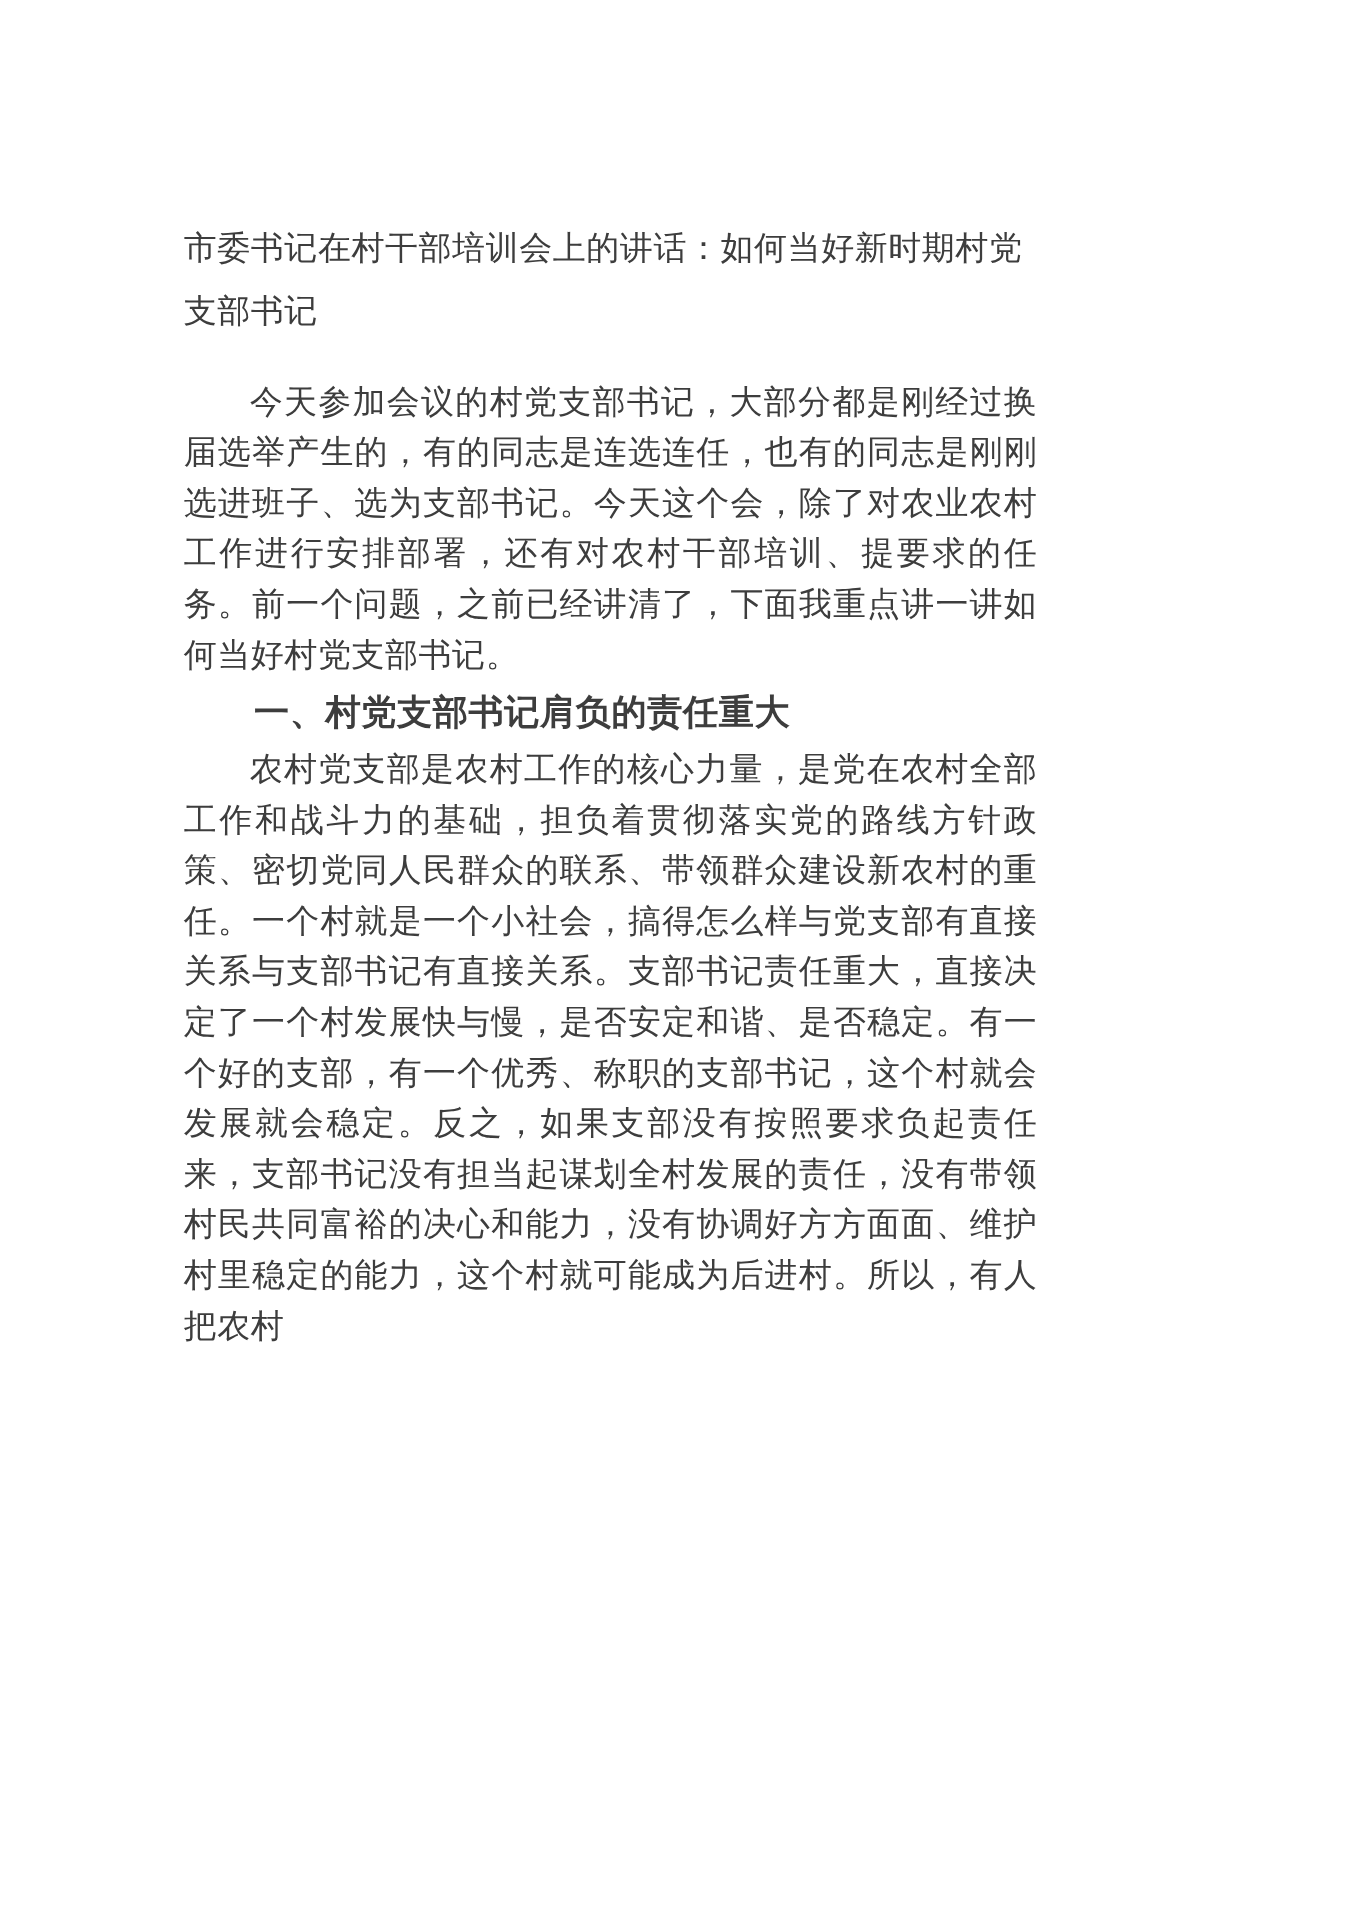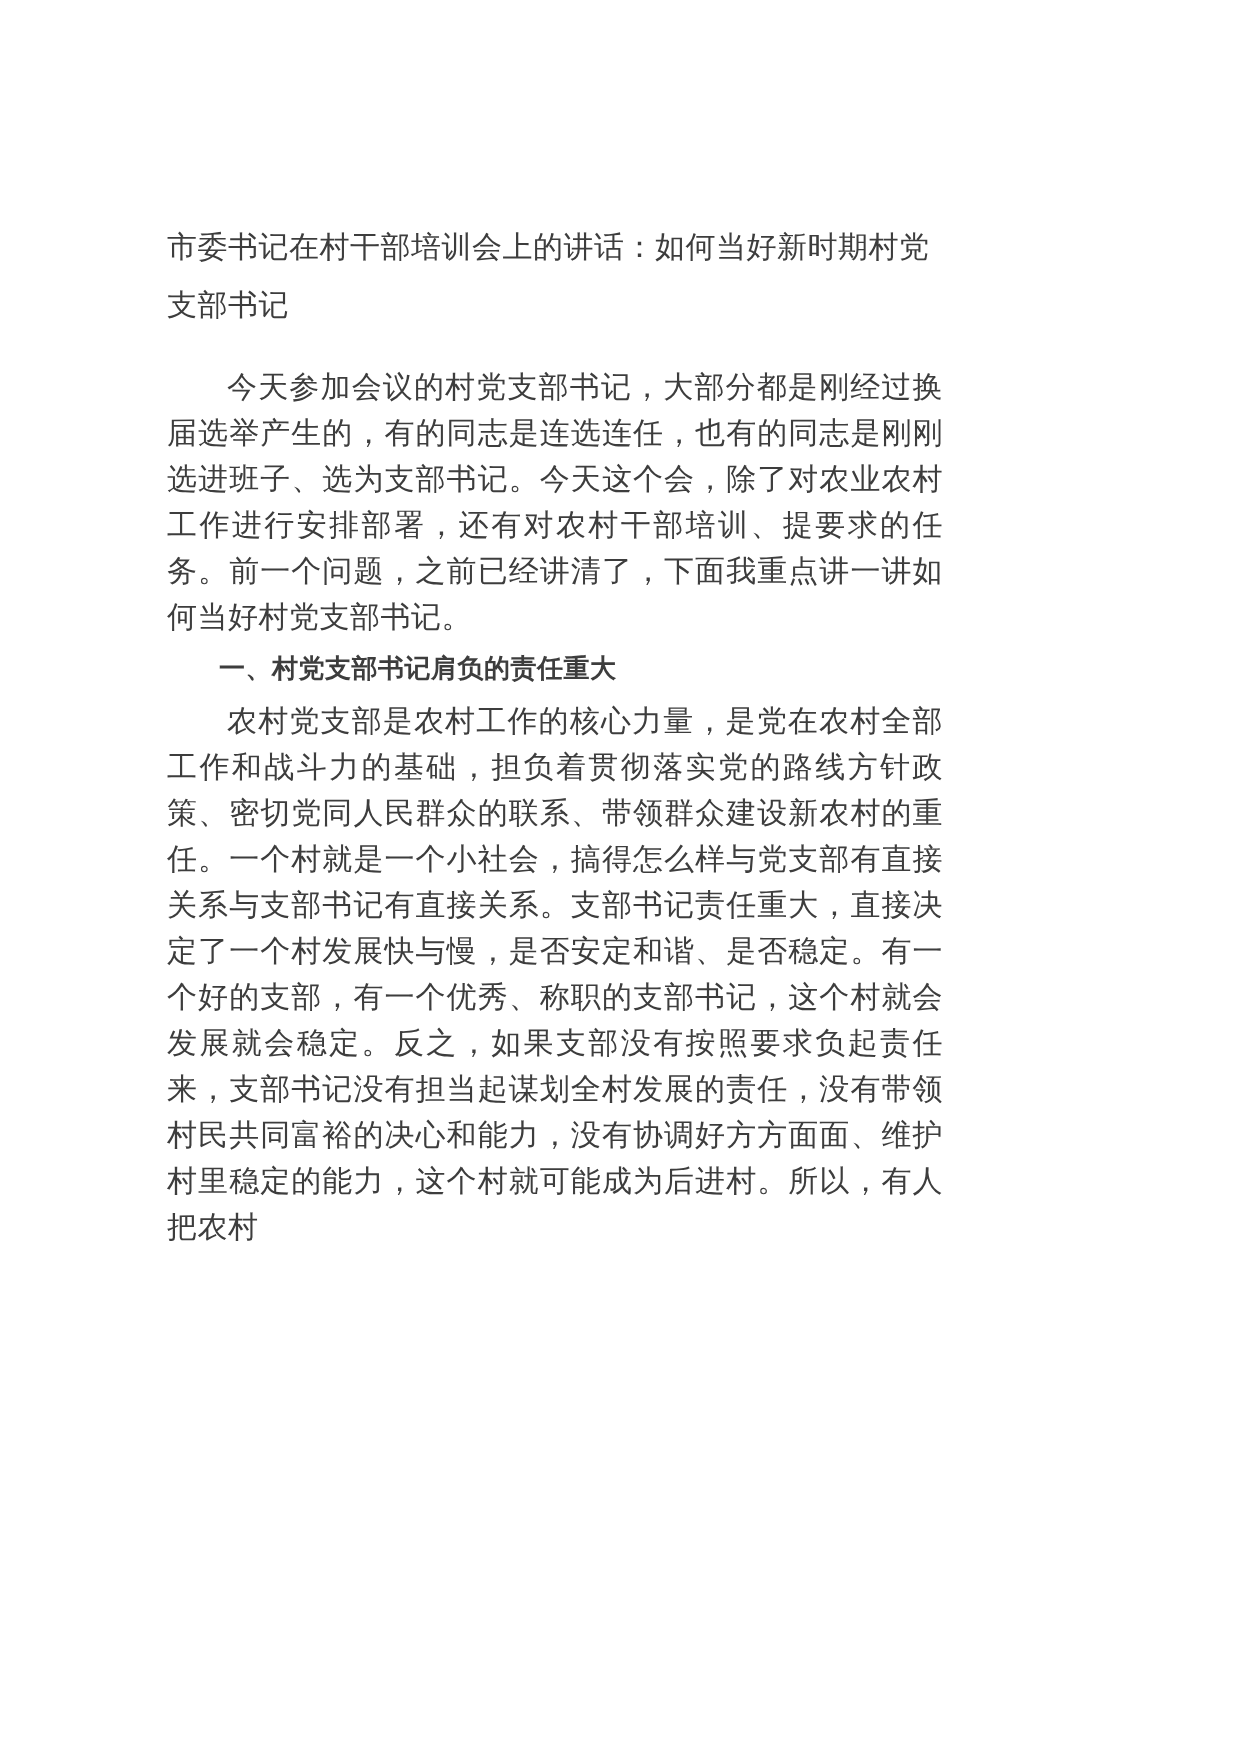--- a/index.html
+++ b/index.html
@@ -1,20 +1,20 @@
 <!DOCTYPE html>
 <html><head>
   <meta charset="utf-8">
   <style>
     html, body { margin: 0; padding: 0; background: #ffffff; }
     body { width: 1240px; height: 1754px; position: relative; overflow: hidden; }
     .page {
       position: absolute;
       left: 167px;
-      top: 218px;
+      top: 197px;
       width: 776px;
       color: #3d3d3d;
       font-family: "DejaVu Sans", "Liberation Sans", sans-serif;
       font-size: 30px;
       letter-spacing: 0.5px;
     }
     .title {
       margin: 0;
       font-weight: normal;
       font-size: 30px;
@@ -26,21 +26,21 @@
       line-height: 46px;
       text-indent: 2em;
       text-align: justify;
     }
     .para.first { margin-top: 30px; }
     .heading {
       margin: 0;
       line-height: 57.6px;
       text-indent: 2em;
       font-weight: bold;
-      font-size: 26px;
+      font-size: 32px;
     }
   </style>
 </head>
 <body>
 
 <div class="page">
   <h1 class="title">市委书记在村干部培训会上的讲话：如何当好新时期村党支部书记</h1>
   <p class="para first">今天参加会议的村党支部书记，大部分都是刚经过换届选举产生的，有的同志是连选连任，也有的同志是刚刚选进班子、选为支部书记。今天这个会，除了对农业农村工作进行安排部署，还有对农村干部培训、提要求的任务。前一个问题，之前已经讲清了，下面我重点讲一讲如何当好村党支部书记。</p>
   <h2 class="heading">一、村党支部书记肩负的责任重大</h2>
   <p class="para">农村党支部是农村工作的核心力量，是党在农村全部工作和战斗力的基础，担负着贯彻落实党的路线方针政策、密切党同人民群众的联系、带领群众建设新农村的重任。一个村就是一个小社会，搞得怎么样与党支部有直接关系与支部书记有直接关系。支部书记责任重大，直接决定了一个村发展快与慢，是否安定和谐、是否稳定。有一个好的支部，有一个优秀、称职的支部书记，这个村就会发展就会稳定。反之，如果支部没有按照要求负起责任来，支部书记没有担当起谋划全村发展的责任，没有带领村民共同富裕的决心和能力，没有协调好方方面面、维护村里稳定的能力，这个村就可能成为后进村。所以，有人把农村</p>

